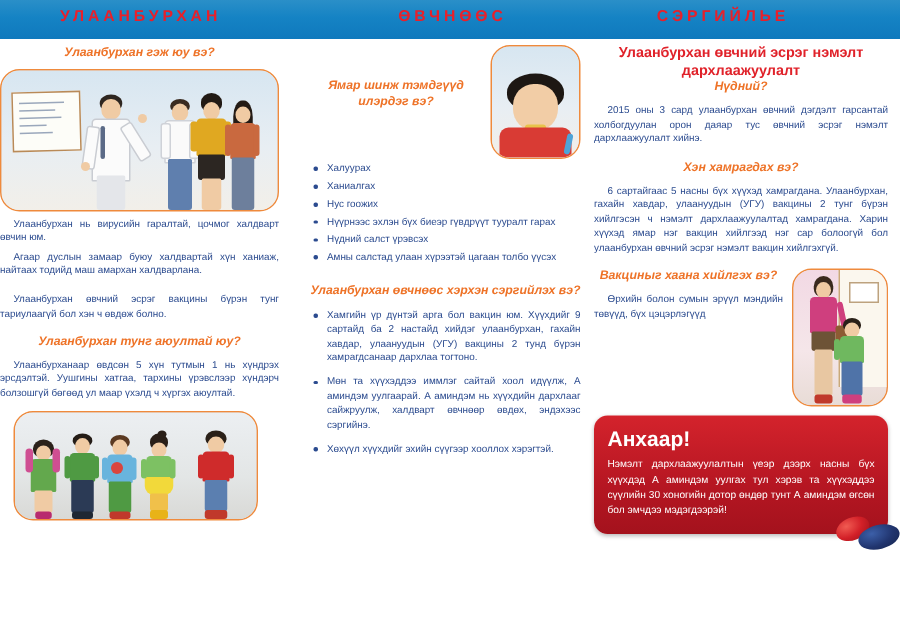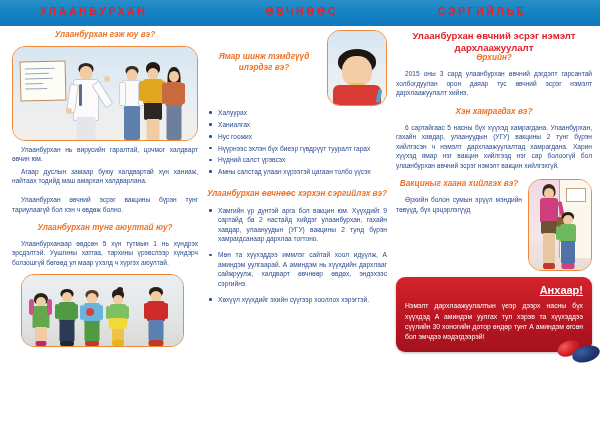--- a/index.html
+++ b/index.html
@@ -68,21 +68,21 @@
     width: 900px; height: 42px;
     border-bottom: 2px solid rgba(255,255,255,0.55);
     border-left: 0; border-right: 0; border-top: 0;
   }
 
   
   .col {
     position: absolute;
     top: 30px;
   }
-  .col-left   { left: 12px;  width: 186px; }
+  .col-left   { left: 0;  width: 186px; }
   .col-mid    { left: 207px; width: 180px; }
   .col-right  { left: 396px; width: 196px; }
 
   
   .h-orange {
     color: #ee7328;
     font-style: italic;
     font-weight: bold;
     font-size: 8.2px;
     text-align: center;
@@ -182,25 +182,24 @@
     position: relative;
     width: 196px;
     border-radius: 9px;
     background: linear-gradient(180deg,#d4232c 0%, #b51622 60%, #a4121d 100%);
     padding: 7px 9px 9px 9px;
     box-sizing: border-box;
     box-shadow: 0 1px 3px rgba(0,0,0,0.28);
   }
   .alert-title {
     color: #ffffff;
-    font-size: 11px;
+    font-size: 14px;
     font-weight: bold;
-    text-align: right;
+    text-align: left;
     margin: 0 0 5px 0;
-    text-decoration: underline;
   }
   .alert-text {
     color: #ffffff;
     font-size: 6.8px;
     line-height: 1.52;
     text-align: justify;
     margin: 0;
   }
   .pills {
     position: absolute;
@@ -404,21 +403,21 @@
     <li>Хамгийн үр дүнтэй арга бол вакцин юм. Хүүхдийг 9 сартайд ба 2 настайд хийдэг улаанбурхан, гахайн хавдар, улаануудын (УГУ) вакцины 2 тунд бүрэн хамрагдсанаар дархлаа тогтоно.</li>
     <li>Мөн та хүүхэддээ иммлэг сайтай хоол идүүлж, А аминдэм уулгаарай. А аминдэм нь хүүхдийн дархлааг сайжруулж, халдварт өвчнөөр өвдөх, эндэхээс сэргийнэ.</li>
     <li>Хөхүүл хүүхдийг эхийн сүүгээр хооллох хэрэгтэй.</li>
   </ul>
 </div>
 
 <div class="col col-right">
 
   <h1 class="h-red">Улаанбурхан өвчний эсрэг нэмэлт дархлаажуулалт</h1>
 
-  <h2 class="h-orange">Өрхийн?</h2>
+  <h2 class="h-orange">Нүдний?</h2>
   <p class="body">2015 оны 3 сард улаанбурхан өвчний дэгдэлт гарсантай холбогдуулан орон даяар тус өвчний эсрэг нэмэлт дархлаажуулалт хийнэ.</p>
 
   <div class="spacer-sm"></div>
   <h2 class="h-orange">Хэн хамрагдах вэ?</h2>
   <p class="body">6 сартайгаас 5 насны бүх хүүхэд хамрагдана. Улаанбурхан, гахайн хавдар, улаануудын (УГУ) вакцины 2 тунг бүрэн хийлгэсэн ч нэмэлт дархлаажуулалтад хамрагдана. Харин хүүхэд ямар нэг вакцин хийлгээд нэг сар болоогүй бол улаанбурхан өвчний эсрэг нэмэлт вакцин хийлгэхгүй.</p>
 
   <div class="spacer-sm"></div>
   <div class="inline-fig-wrap">
     <div style="flex:1;">
       <h2 class="h-orange">Вакциныг хаана хийлгэх вэ?</h2>

